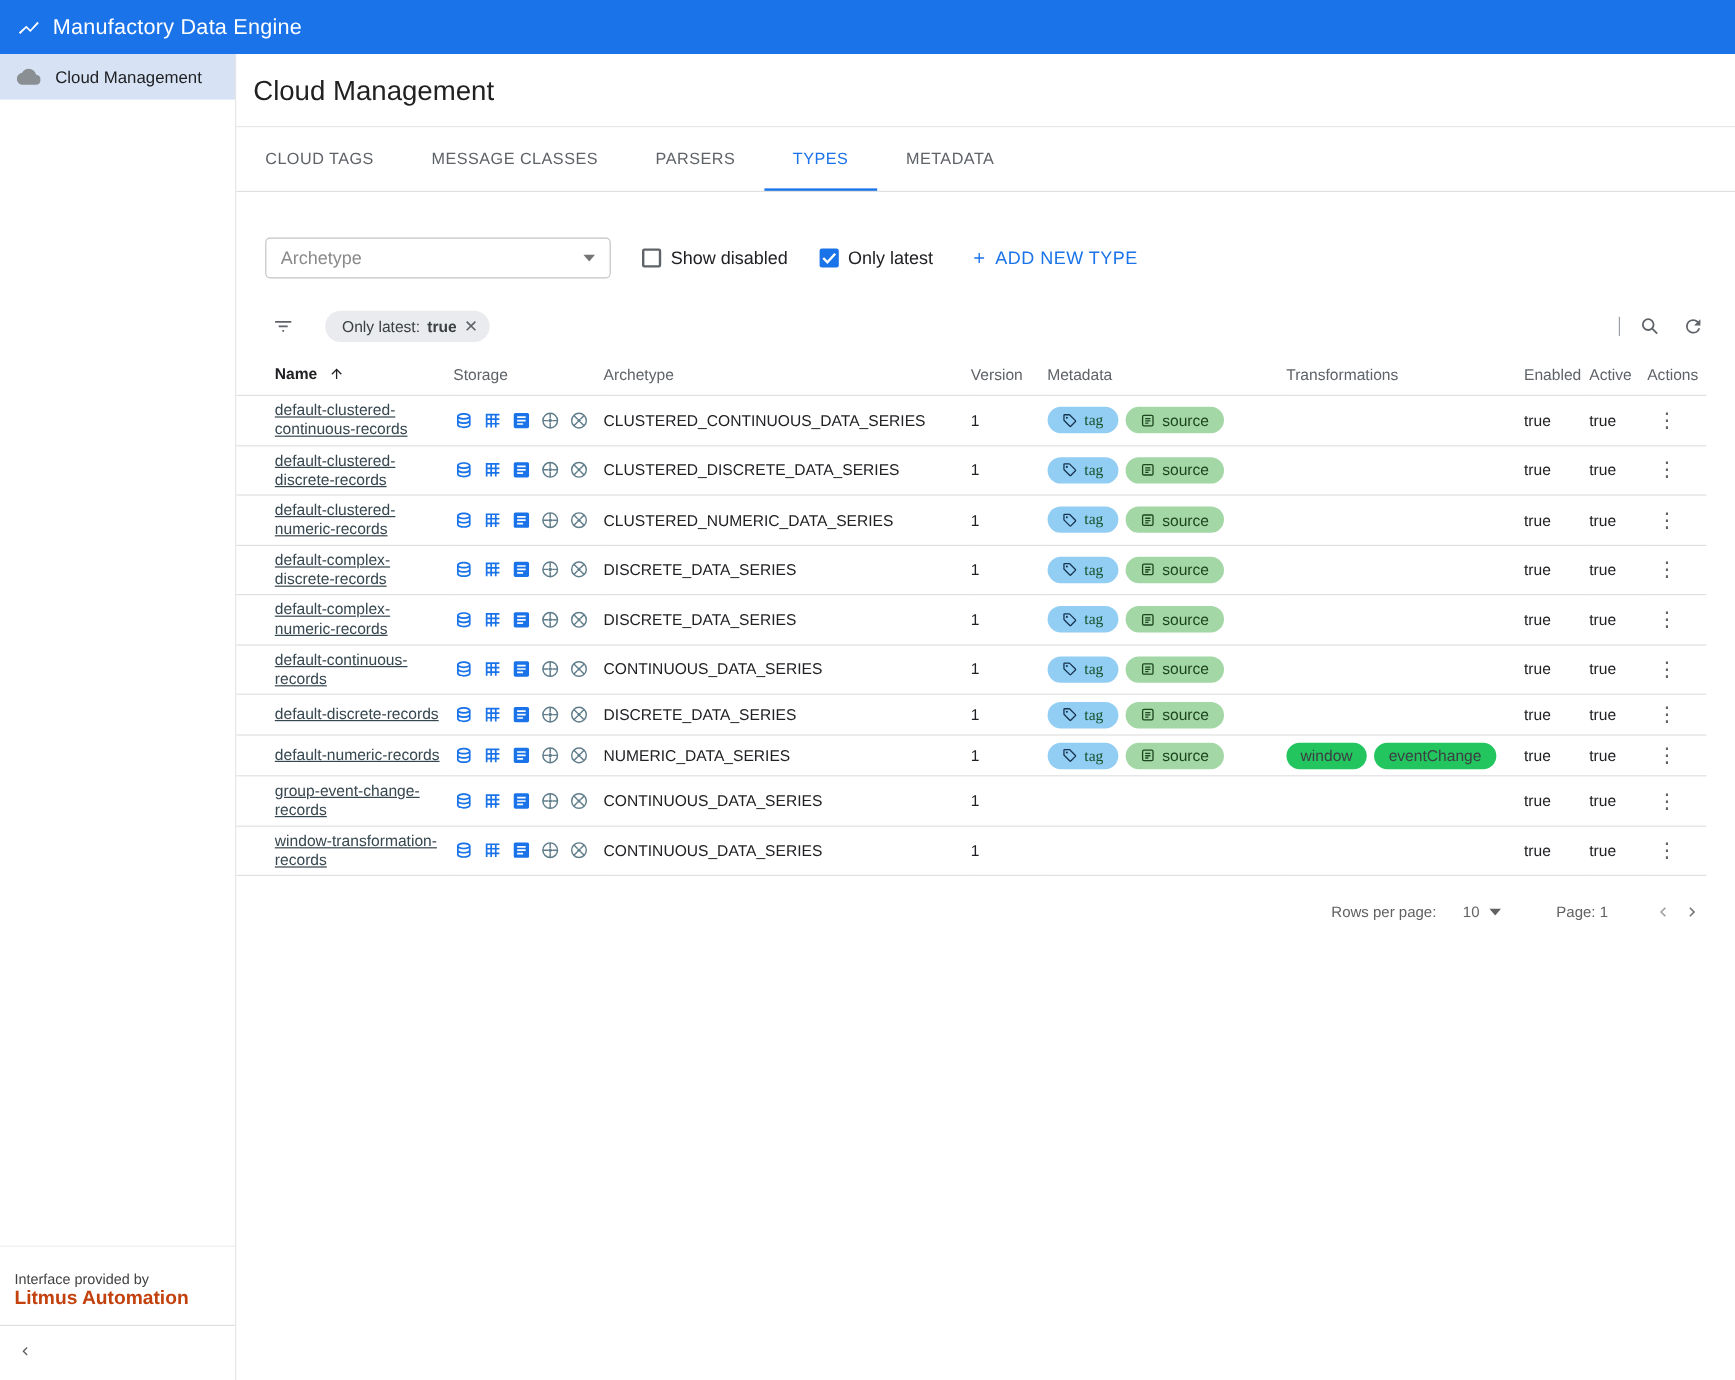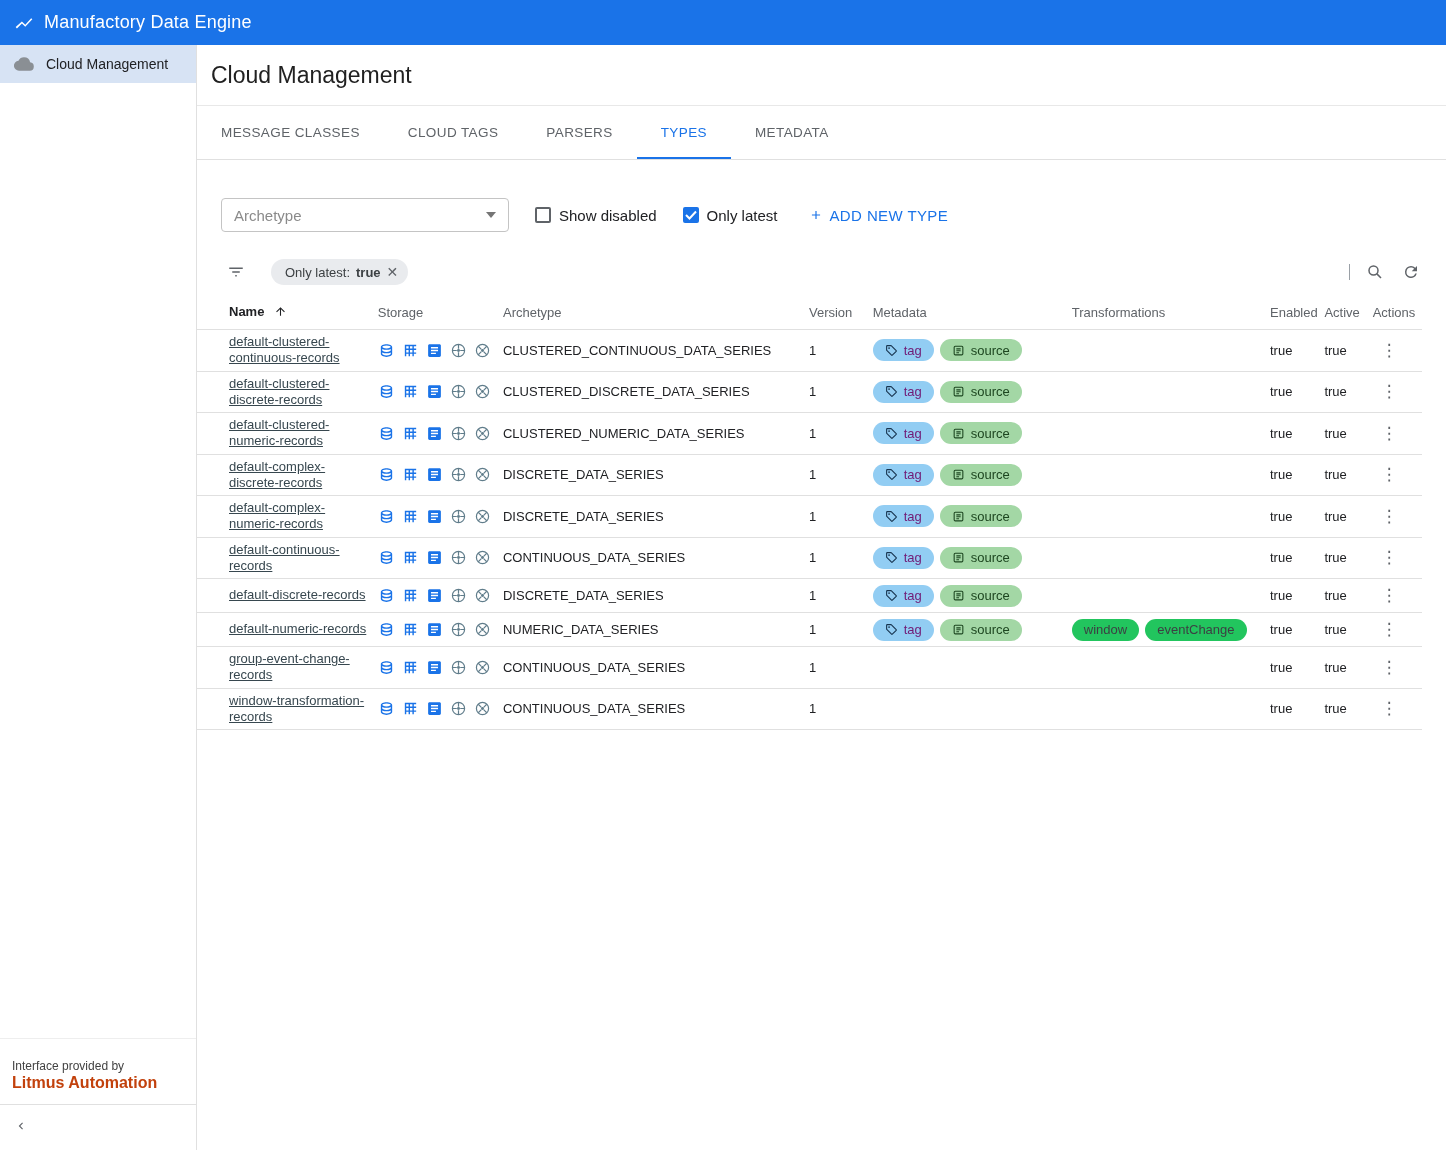--- a/index.html
+++ b/index.html
@@ -76,21 +76,21 @@
   tbody td { font-size:13px; color:#202124; padding:4px 4px 4px 0; height:33px;
     border-bottom:1px solid #e0e0e0; vertical-align:middle; }
   tbody td:first-child { padding-left:32px; }
   a.name-link { color:#37474f; text-decoration:underline; cursor:pointer; line-height:1.25;
     display:inline-block; word-break:break-word; }
   .st-icons { display:flex; align-items:center; gap:7px; }
   .st-icons span { display:flex; cursor:pointer; }
   .chips { display:flex; align-items:center; gap:6px; flex-wrap:nowrap; }
   .chip { height:22px; border-radius:12px; display:inline-flex; align-items:center; gap:6px;
     padding:0 12px; font-size:13px; cursor:pointer; white-space:nowrap; }
-  .chip-tag { background:#92cdf3; color:#701a75; }
+  .chip-tag { background:#92cdf3; color:#14532d;font-family:Liberation Serif, serif; }
   .chip-source { background:#a3d7a5; color:#1d4620; }
   .chip-gray { background:#22c55e; color:#3c4043; }
   .kebab { background:none; border:none; cursor:pointer; font-size:17px; color:#5f6368;
     line-height:1; padding:4px 8px; letter-spacing:0; }
 
   
   .pagination { display:flex; align-items:center; justify-content:flex-end; gap:0;
     margin:18px 24px 0 0; font-size:12.5px; color:#616161; }
   .pagination .rpp-label { margin-right:22px; }
   .pagination .rpp-select { display:flex; align-items:center; gap:8px; cursor:pointer; margin-right:46px; }
@@ -133,22 +133,22 @@
   </div>
 </nav>
 
 <main class="main">
 
   <div class="page-head">
     <h1>Cloud Management</h1>
   </div>
 
   <div class="tabs">
+    <div class="tab">CLOUD TAGS</div>
     <div class="tab">MESSAGE CLASSES</div>
-    <div class="tab">CLOUD TAGS</div>
     <div class="tab">PARSERS</div>
     <div class="tab active">TYPES</div>
     <div class="tab">METADATA</div>
   </div>
 
   <div class="filter-row">
     <div class="select-box">
       <span class="ph">Archetype</span>
       <span style="display:flex;">
         <svg width="10" height="6" viewBox="0 0 10 6">
@@ -908,14 +908,36 @@
     <td>
             <span class="chips"></span>
           </td>
     <td>true</td>
     <td>true</td>
     <td><button class="kebab">⋮</button></td>
   </tr>
 </tbody>
   </table>
 
+  <div class="pagination">
+    <span class="rpp-label">Rows per page:</span>
+    <span class="rpp-select">
+      <span>10</span>
+      <span style="display:flex;">
+        <svg width="10" height="6" viewBox="0 0 10 6">
+            <path d="M0 0l5 6 5-6z" fill="#616161"></path>
+          </svg>
+      </span>
+    </span>
+    <span class="page-label">Page: 1</span>
+    <button class="pg-btn">
+      <svg width="16" height="16" viewBox="0 0 24 24">
+          <path d="M15.4 7.4L14 6l-6 6 6 6 1.4-1.4L10.8 12z" fill="#9e9e9e"></path>
+        </svg>
+    </button>
+    <button class="pg-btn">
+      <svg width="16" height="16" viewBox="0 0 24 24">
+          <path d="M8.6 16.6L10 18l6-6-6-6-1.4 1.4L13.2 12z" fill="#757575"></path>
+        </svg>
+    </button>
+  </div>
 
 </main>
 
 </body></html>

